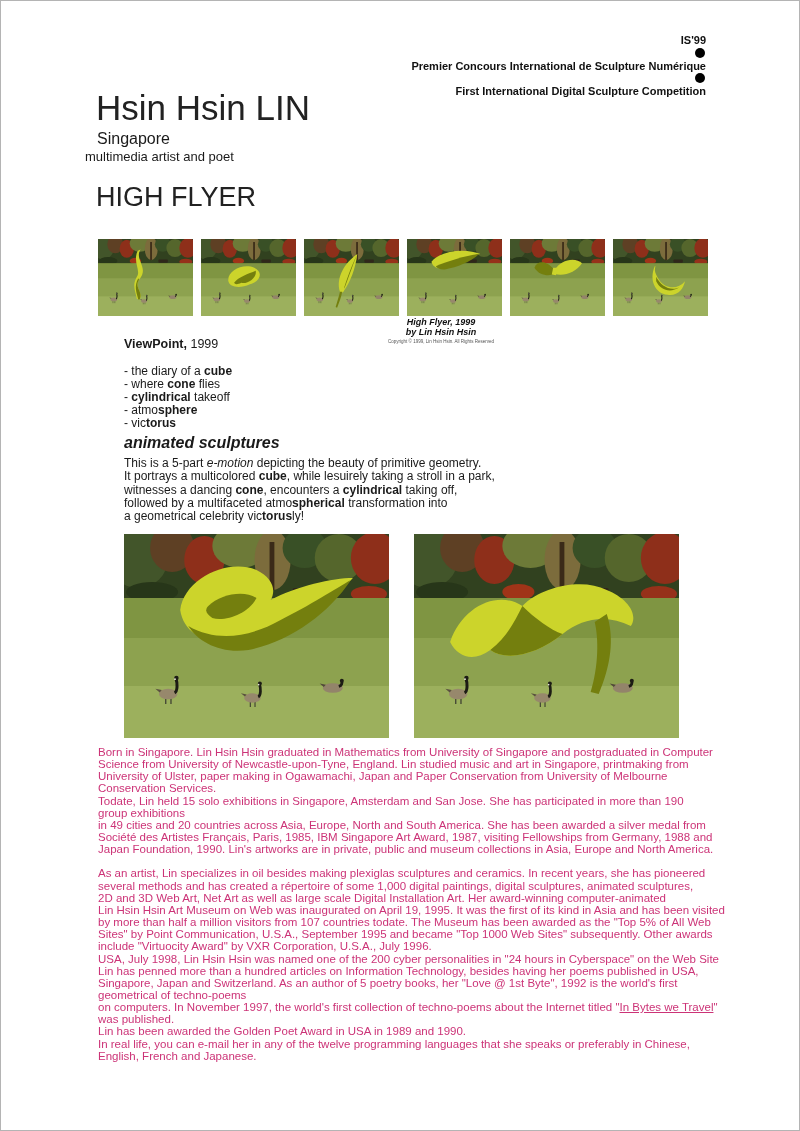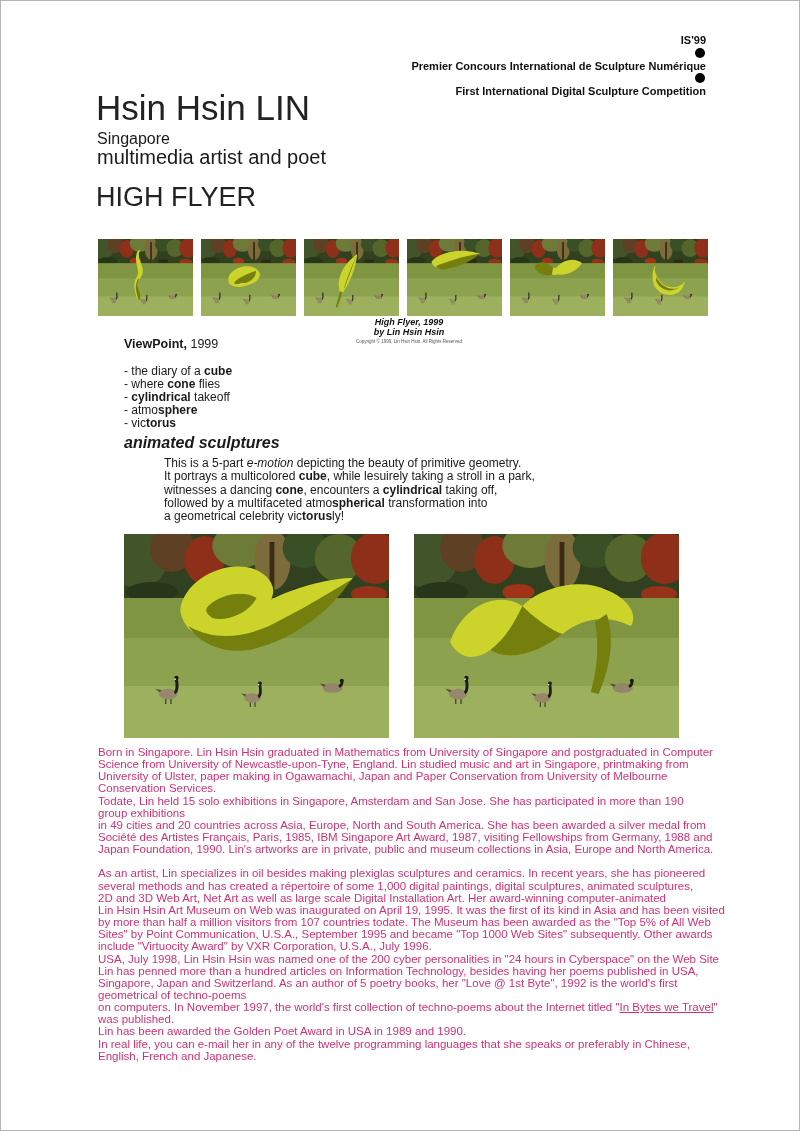--- a/index.html
+++ b/index.html
@@ -7,35 +7,35 @@
     width:800px;height:1131px;position:relative;background:#ffffff;
     font-family:"Liberation Sans",sans-serif;color:#1a1a1a;
     border:1px solid #b4b4b4;box-sizing:border-box;overflow:hidden;
   }
   
   .hdr-line{position:absolute;right:93px;font-weight:bold;font-size:11px;color:#111;white-space:nowrap;text-align:right;}
   .hdr-dot{position:absolute;right:94px;width:10px;height:10px;border-radius:50%;background:#000;}
   
   .artist-name{position:absolute;left:95px;top:88px;font-size:35px;line-height:37px;color:#222;}
   .artist-country{position:absolute;left:96px;top:129px;font-size:16px;line-height:18px;}
-  .artist-role{position:absolute;left:96px;top:147px;font-size:20px;line-height:18px;}
+  .artist-role{position:absolute;left:84px;top:147px;font-size:13px;line-height:18px;}
   .work-title{position:absolute;left:95px;top:182px;font-size:27px;line-height:29px;color:#222;}
   
   .thumb-strip{position:absolute;left:97px;top:238px;display:flex;gap:8px;}
   .thumb{width:95px;height:77px;overflow:hidden;}
   .thumb svg,.still svg{display:block;width:100%;height:100%;}
   
-  .caption{position:absolute;left:346px;top:316px;width:124px;text-align:center;}
+  .caption{position:absolute;left:378px;top:316px;width:124px;text-align:center;}
   .cap-t{font-size:9px;font-weight:bold;font-style:italic;line-height:10px;color:#111;}
   .cap-copy{font-size:4.5px;line-height:5px;color:#555;margin-top:2px;}
   
   .vp-heading{position:absolute;left:123px;top:336px;font-size:12.5px;}
   .vp-list{position:absolute;left:123px;top:364px;font-size:12px;line-height:13.1px;}
   .vp-sub{position:absolute;left:123px;top:433px;font-size:16px;font-style:italic;font-weight:bold;}
-  .vp-desc{position:absolute;left:123px;top:456px;font-size:12px;line-height:13.3px;margin-left:40px;}
+  .vp-desc{position:absolute;left:123px;top:456px;font-size:12px;line-height:13.3px;}
   .b{font-weight:bold;}
   .i{font-style:italic;}
   .tline{white-space:nowrap;}
   
   .still{position:absolute;top:533px;width:265px;height:204px;overflow:hidden;}
   #still-1{left:123px;}
   #still-2{left:413px;}
   
   .bio{position:absolute;left:97px;top:745px;font-size:11.5px;line-height:12.15px;}
   .bio-p2{margin-top:12px;}

